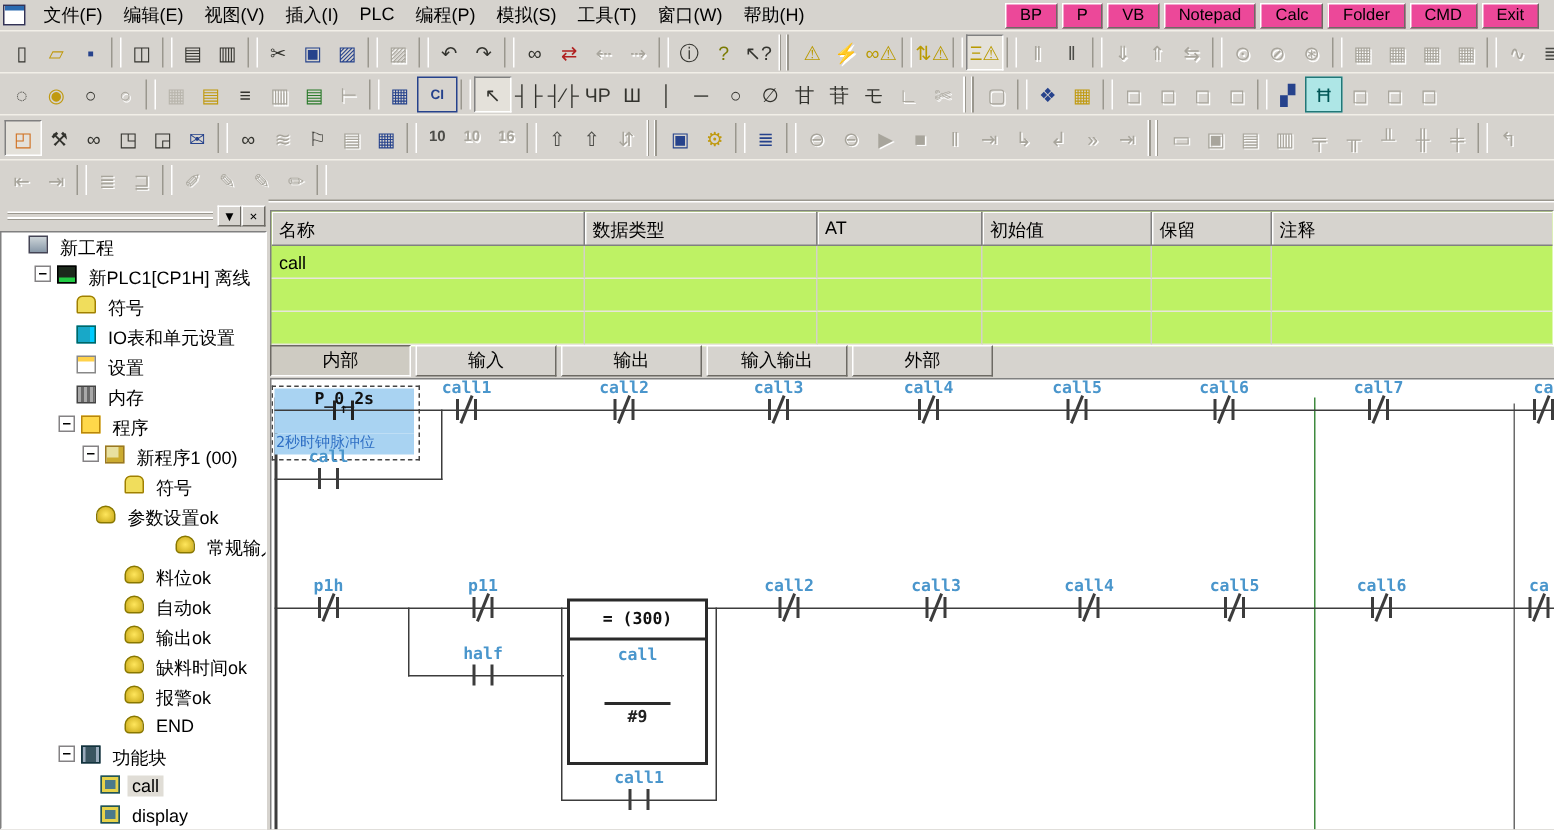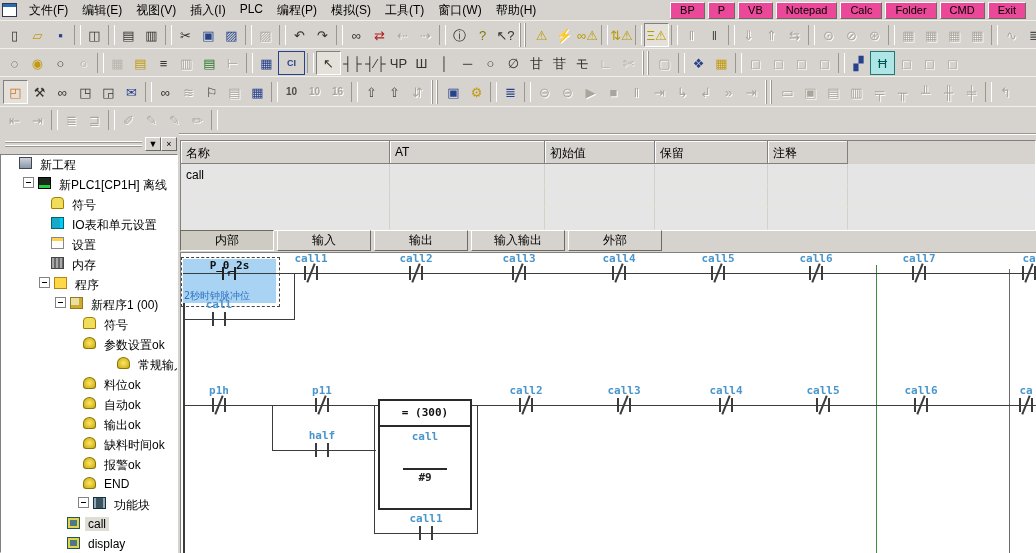--- a/index.html
+++ b/index.html
@@ -61,21 +61,21 @@
   .ti-io{background:#18a8c8;border:1px solid #066;box-shadow:inset -3px 0 0 #0cf}
   .ti-settings{background:#fff;border:1px solid #888;box-shadow:inset 0 3px 0 #ffd24a}
   .ti-memory{background:repeating-linear-gradient(90deg,#a8a8a8 0 2px,#686868 2px 4px);border:1px solid #444}
   .ti-programs{background:#ffd84a;border:1px solid #b8860b}
   .ti-program{background:#e8e0a0;border:1px solid #997722;box-shadow:inset -3px -3px 0 #cbab30}
   .ti-section{background:radial-gradient(#ffe65c,#c8a818);border:1px solid #887700;border-radius:50% 50% 25% 25%}
   .ti-fb{background:#3a5560;border:1px solid #12333d;box-shadow:inset 2px 0 0 #9ab,inset -2px 0 0 #9ab}
   .ti-fbitem{background:#4a7a8a;border:1px solid #255;box-shadow:inset 0 0 0 2px #e6d24a}
 
   
-  .vartable{position:absolute;left:180px;top:140px;right:0;height:89px;background:#e5e5e5;overflow:hidden;
+  .vartable{position:absolute;left:180px;top:140px;right:0;height:89px;background:#bef264;overflow:hidden;
             border:1px solid;border-color:#808080 #fff #fff #808080}
   .vt-row{display:flex;height:22px}
   .vt-head{height:23px;background:#d6d3ce}
   .vt-cell{flex:none;box-sizing:border-box;padding:4px 5px 0;font-size:12px;overflow:hidden;white-space:nowrap;
            border-right:1px solid #d4d1c8;border-bottom:1px solid #e8e5dc;height:100%}
   .vt-hcell{border-right:1px solid #808080;border-bottom:1px solid #808080;box-shadow:inset 1px 1px 0 #fff}
   .vt-cell:nth-of-type(1){width:209px}.vt-cell:nth-of-type(2){width:155px}
   .vt-cell:nth-of-type(3){width:110px}.vt-cell:nth-of-type(4){width:113px}
   .vt-cell:nth-of-type(5){width:80px}.vt-cell:nth-of-type(6){width:200px}
 
@@ -636,21 +636,21 @@
         <span class="tico ti-program"></span>
         <span class="tlabel">新程序1 (00)</span>
       </div>
 
       <div class="titem" style="padding-left: 82px;">
 
         <span class="tico ti-symbols"></span>
         <span class="tlabel">符号</span>
       </div>
 
-      <div class="titem" style="padding-left: 82px;">
+      <div class="titem" style="padding-left: 63px;">
 
         <span class="tico ti-section"></span>
         <span class="tlabel">参数设置ok</span>
       </div>
 
       <div class="titem" style="padding-left: 116px;">
 
         <span class="tico ti-section"></span>
         <span class="tlabel">常规输入OK</span>
       </div>
@@ -684,21 +684,21 @@
         <span class="tico ti-section"></span>
         <span class="tlabel">报警ok</span>
       </div>
 
       <div class="titem" style="padding-left: 82px;">
 
         <span class="tico ti-section"></span>
         <span class="tlabel">END</span>
       </div>
 
-      <div class="titem hasexp" style="padding-left: 38px; margin-left: 39px;">
+      <div class="titem hasexp" style="padding-left: 38px;">
         <span class="texp"></span>
         <span class="tico ti-fb"></span>
         <span class="tlabel">功能块</span>
       </div>
 
       <div class="titem sel" style="padding-left: 66px;">
 
         <span class="tico ti-fbitem"></span>
         <span class="tlabel">call</span>
       </div>
@@ -708,20 +708,21 @@
         <span class="tico ti-fbitem"></span>
         <span class="tlabel">display</span>
       </div>
     </div>
 </div>
 
 <div class="vartable">
   <div class="vt-row vt-head">
 
   <div class="vt-cell vt-hcell"><span>名称</span></div>
+      <div class="vt-cell vt-hcell"><span>数据类型</span></div>
       <div class="vt-cell vt-hcell"><span>AT</span></div>
       <div class="vt-cell vt-hcell"><span>初始值</span></div>
       <div class="vt-cell vt-hcell"><span>保留</span></div>
       <div class="vt-cell vt-hcell"><span>注释</span></div>
     </div>
   <div class="vt-row">
 
   <div class="vt-cell"><span>call</span></div>
       <div class="vt-cell"><span></span></div>
       <div class="vt-cell"><span></span></div>

